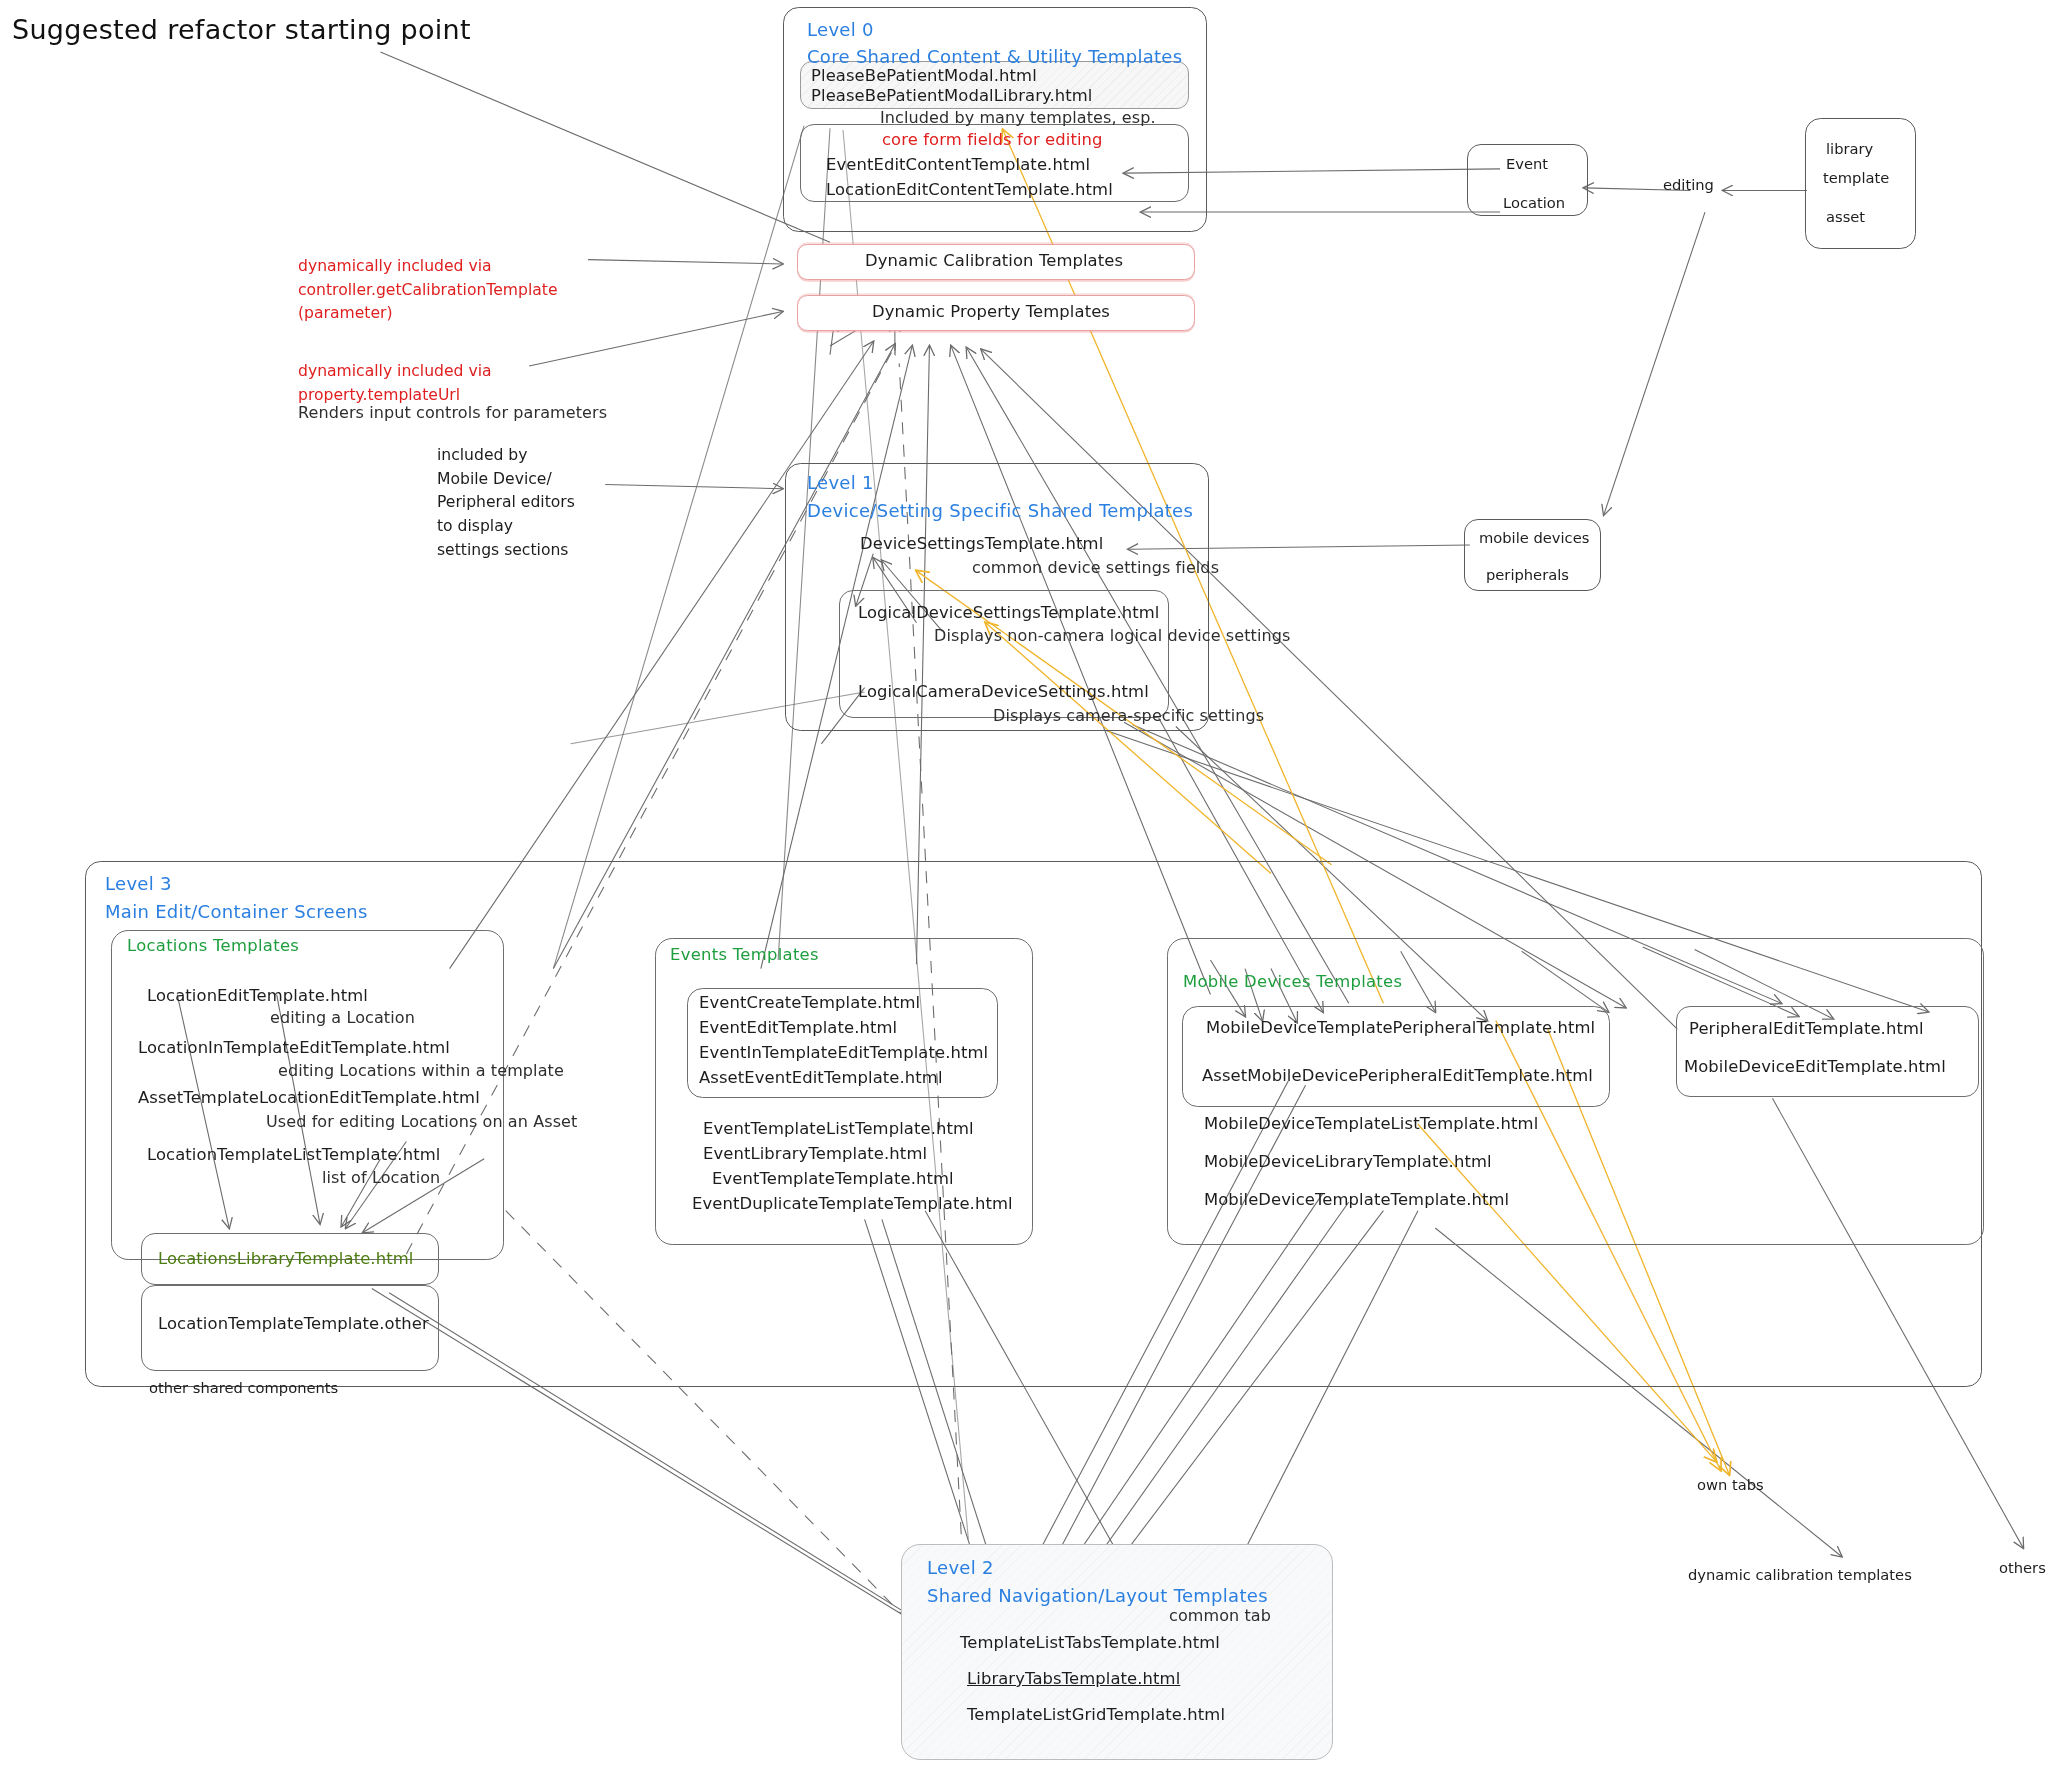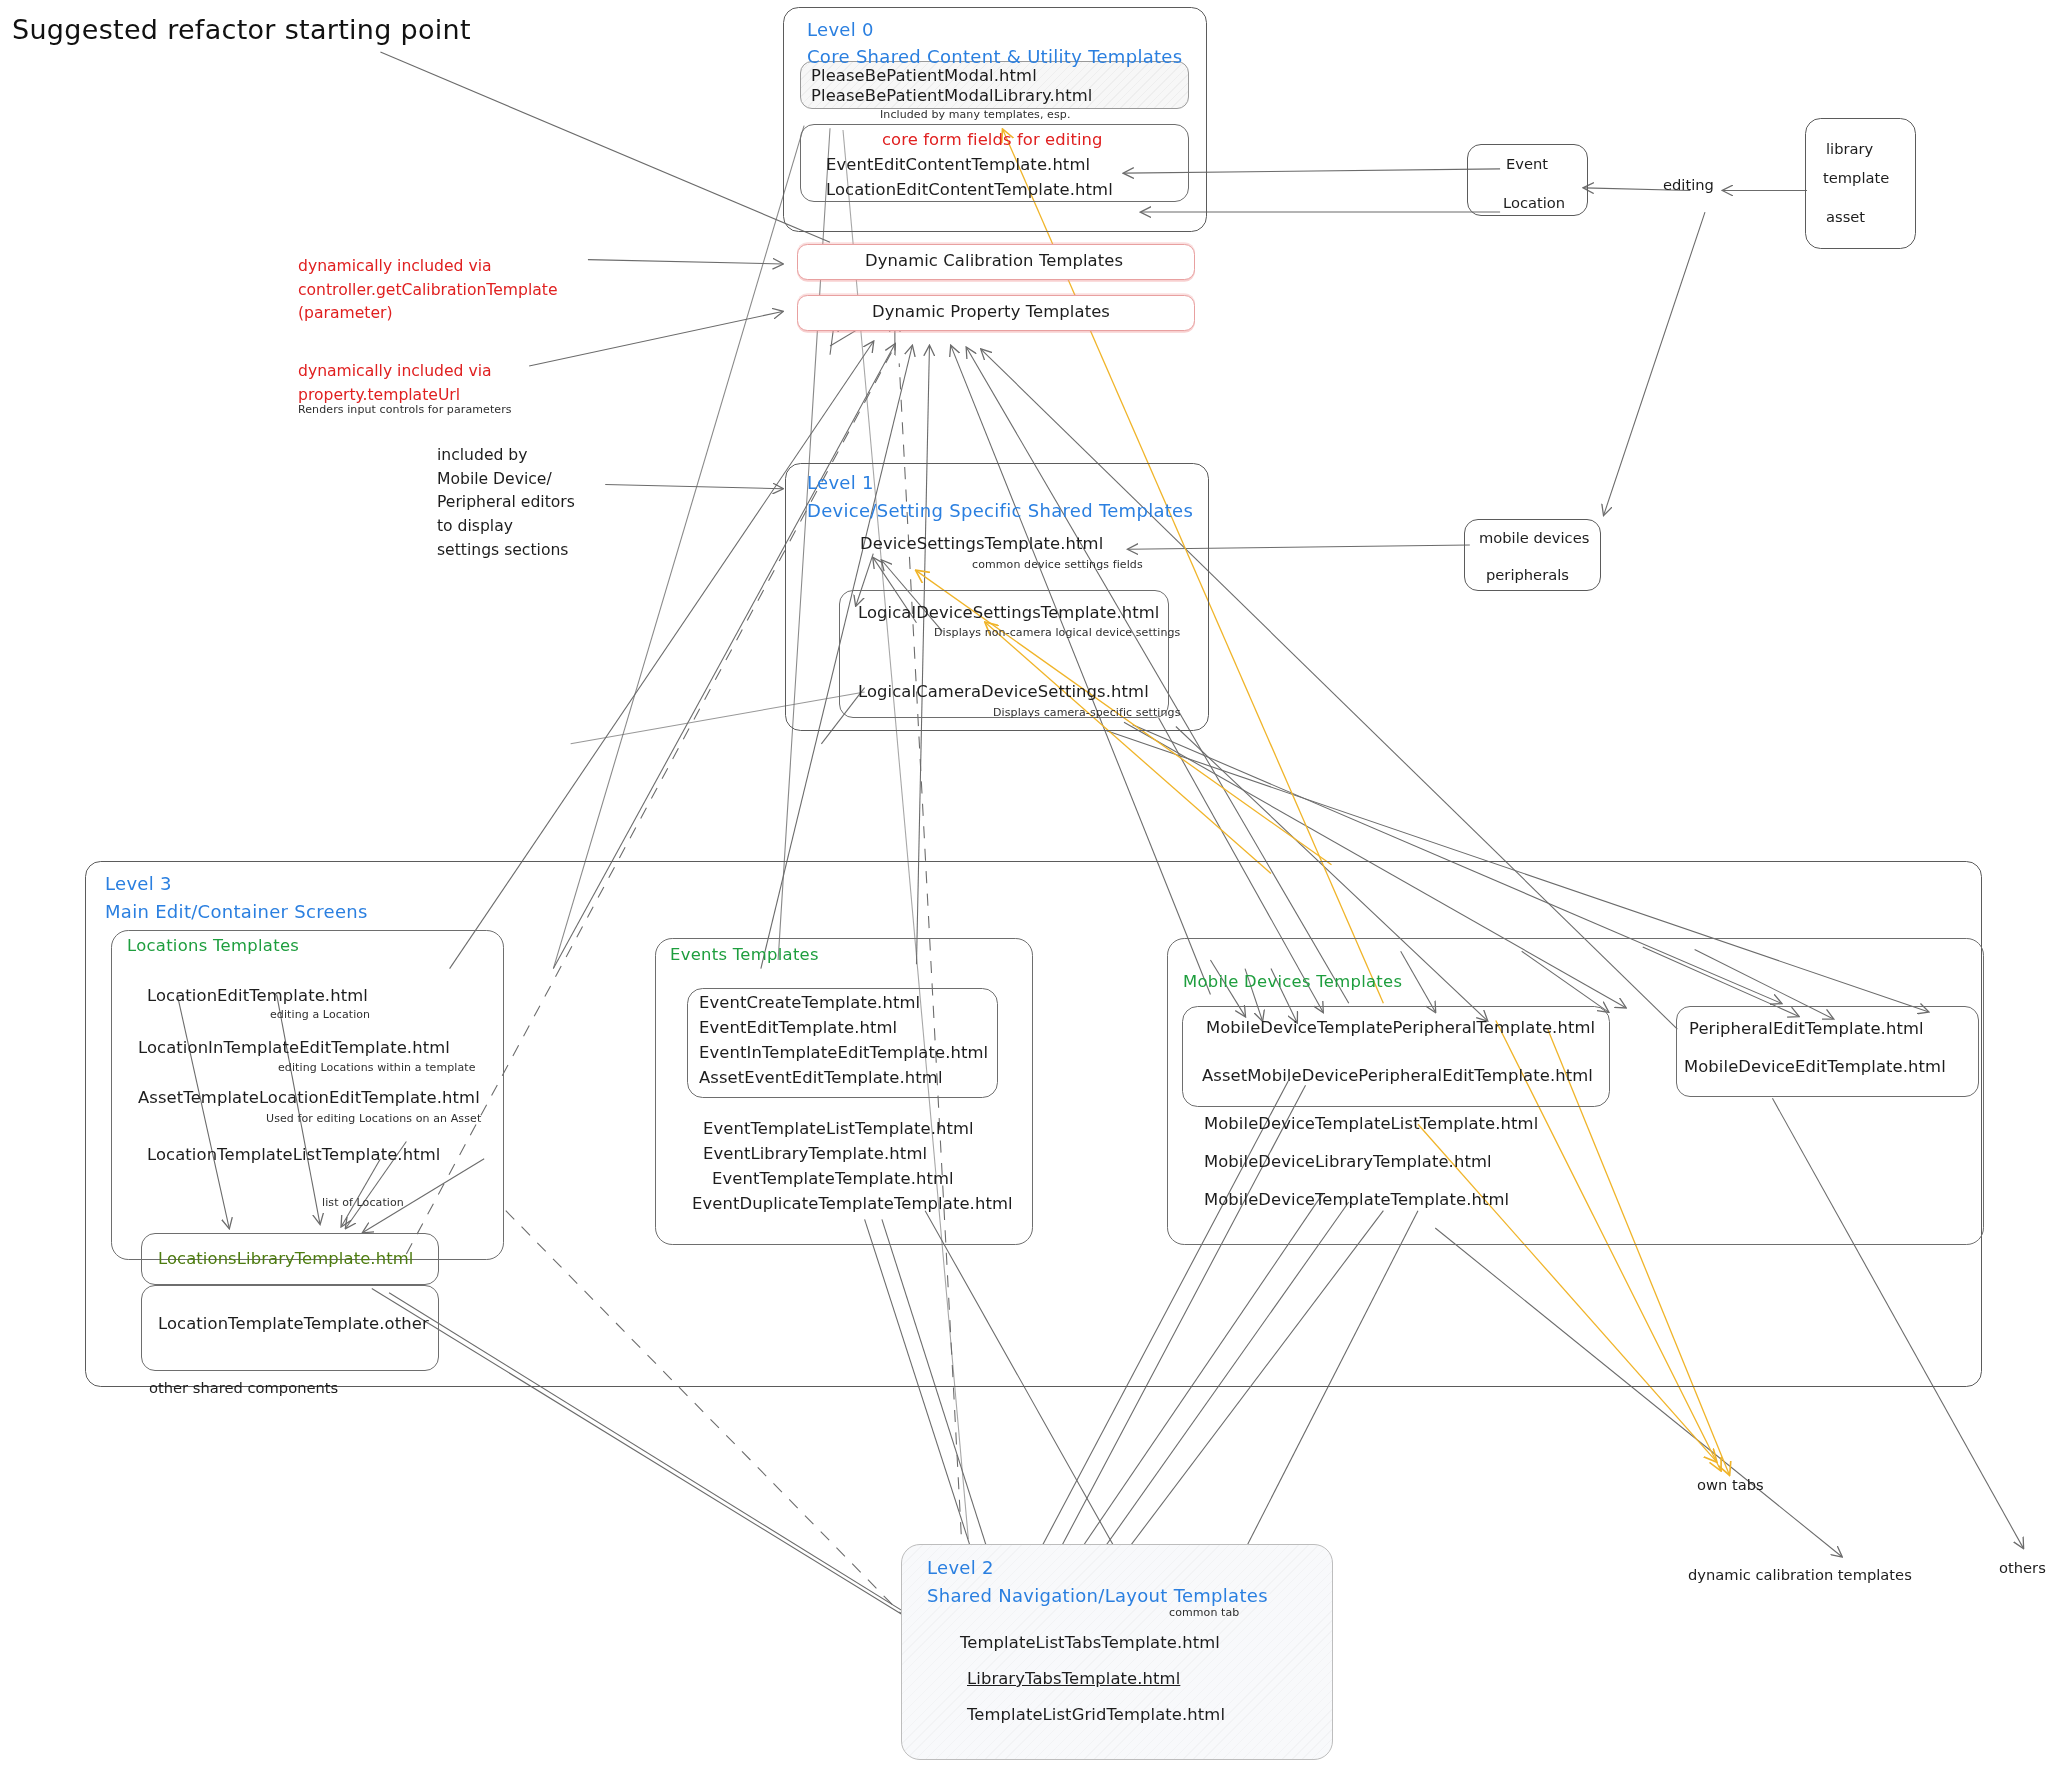--- a/index.html
+++ b/index.html
@@ -92,21 +92,21 @@
   }
   .item.blue {
     color: #4d7c0f;
   }
   .item.red {
     color: #e02020;
   }
   .sub {
     position: absolute;
     color: #2e2e2e;
-    font-size: 11px;
+    font-size: 16px;
     white-space: pre;
     letter-spacing: 0.1px;
     z-index: 13;
   }
   .annot {
     position: absolute;
     color: #e02020;
     font-size: 15.6px;
     line-height: 1.52;
     white-space: pre;
@@ -314,21 +314,21 @@
   <div class="item" style="left:147px; top:986px;">LocationEditTemplate.html</div>
   <div class="sub" style="left:270px; top:1008px;">editing a Location</div>
 
   <div class="item" style="left:138px; top:1038px;">LocationInTemplateEditTemplate.html</div>
   <div class="sub" style="left:278px; top:1061px;">editing Locations within a template</div>
 
   <div class="item" style="left:138px; top:1088px;">AssetTemplateLocationEditTemplate.html</div>
   <div class="sub" style="left:266px; top:1112px;">Used for editing Locations on an Asset</div>
 
   <div class="item" style="left:147px; top:1145px;">LocationTemplateListTemplate.html</div>
-  <div class="sub" style="left:322px; top:1168px;margin-top:28px;">list of Location</div>
+  <div class="sub" style="left:322px; top:1168px;">list of Location</div>
 
   <div class="node rbox thin" style="left:141px; top:1233px; width:298px; height:52px; border-radius:14px;"></div>
   <div class="item blue" style="left:158px; top:1249px;">LocationsLibraryTemplate.html</div>
 
   <div class="node rbox thin" style="left:141px; top:1285px; width:298px; height:86px; border-radius:14px;"></div>
   <div class="item" style="left:158px; top:1314px;">LocationTemplateTemplate.other</div>
   <div class="smalllabel" style="left:149px; top:1379px;">other shared components</div>
 
   <div class="node rbox thin" style="left:655px; top:938px; width:378px; height:307px; border-radius:17.3px;"></div>
   <div class="grp-title" style="left:670px; top:945px;">Events Templates</div>

